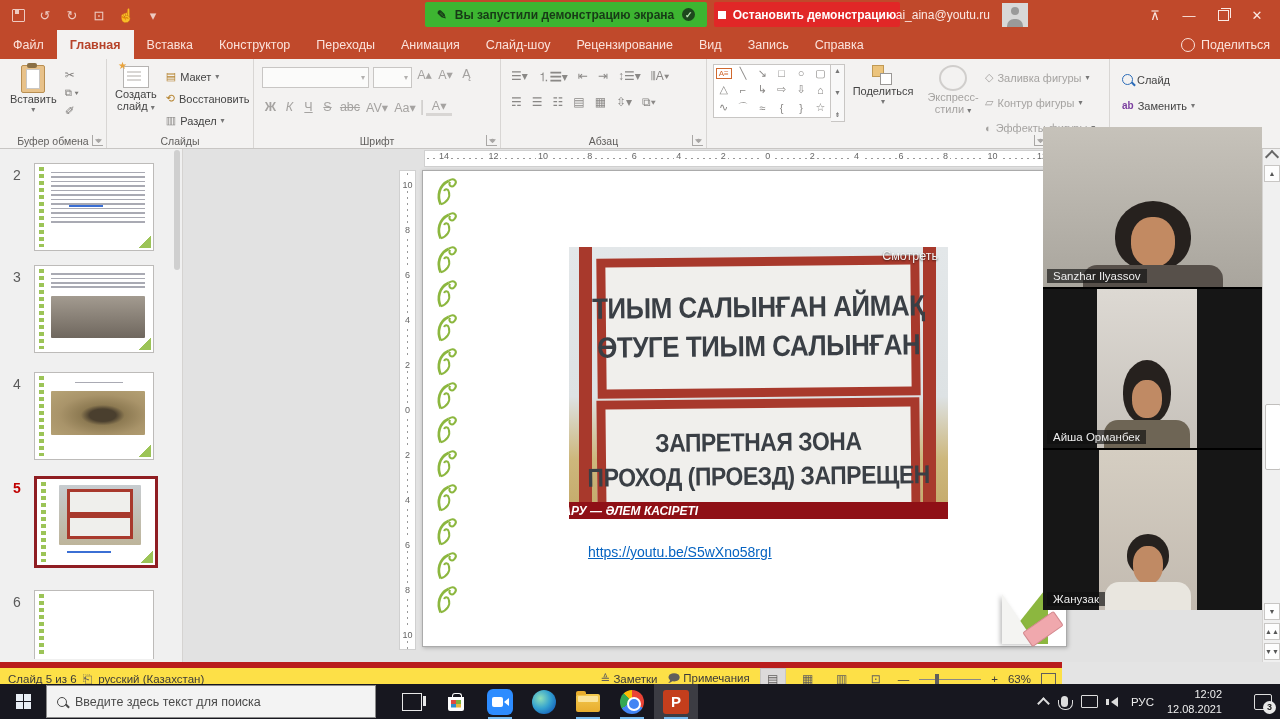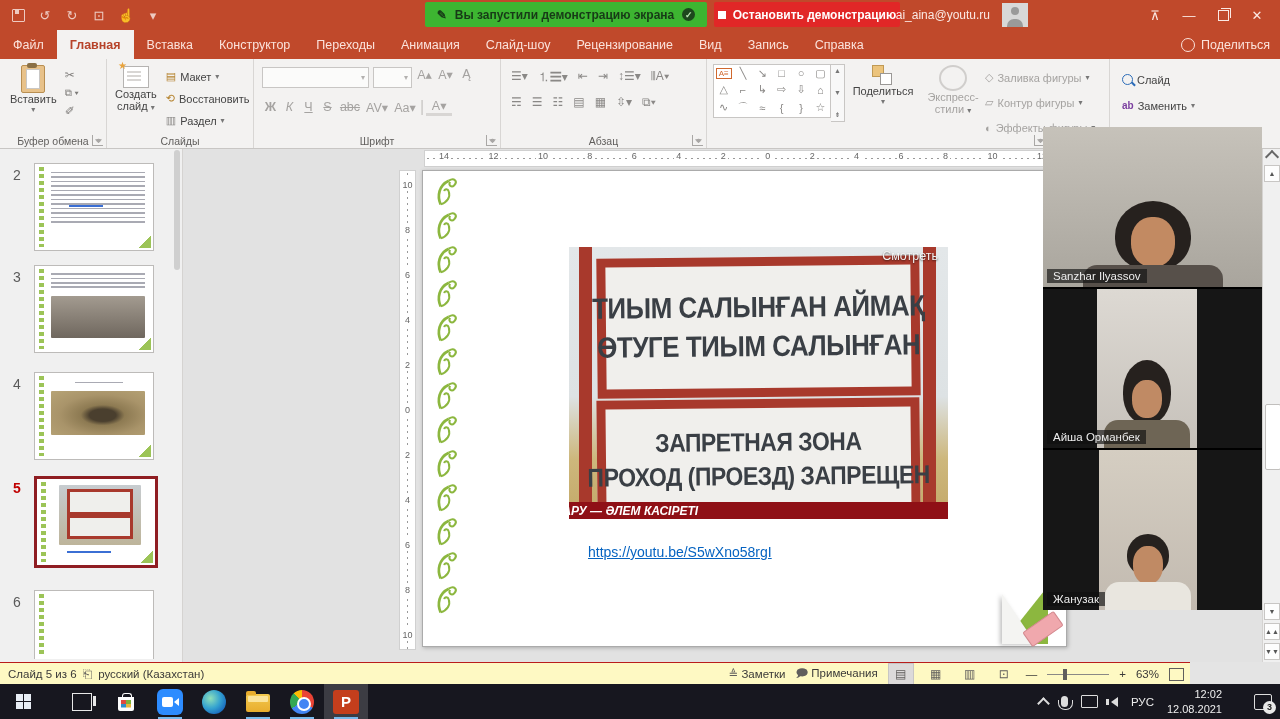--- a/index.html
+++ b/index.html
@@ -108,21 +108,21 @@
   .face{position:absolute;left:50%;transform:translateX(-50%);bottom:30px;width:30px;height:38px;border-radius:46%;background:#c08a64;}
   .torso{position:absolute;left:50%;transform:translateX(-50%);bottom:-4px;width:86px;height:32px;border-radius:14px 14px 0 0;}
   .chair{position:absolute;left:50%;transform:translateX(-50%);bottom:0;width:88px;height:46px;border-radius:10px 10px 0 0;background:#3a87c8;}
   
   #winscroll{position:absolute;left:1262px;top:148px;width:18px;height:514px;background:#f0f0f0;border-left:1px solid #d5d3d1;}
   .chev{width:8px;height:8px;border-left:2px solid #666;border-top:2px solid #666;transform:rotate(45deg);margin:4px auto 0;}
   .scrbtn{width:14px;height:15px;background:#fdfdfd;border:1px solid #c8c6c4;margin:3px auto 0;display:flex;align-items:center;justify-content:center;font-size:7px;color:#555;}
   #scrthumb{position:absolute;left:2px;top:256px;width:14px;height:64px;background:#fff;border:1px solid #c1bfbd;border-radius:2px;}
   #scrbottom{position:absolute;bottom:2px;left:0;width:18px;}
   
-  #statusbar{position:absolute;top:662px;left:0;width:1190px;height:22px;background:#fef9c3;border-top:1px solid #b91c1c;display:flex;align-items:center;font-size:11.5px;color:#3b3a39;z-index:40;}
+  #statusbar{position:absolute;top:662px;left:0;width:1062px;height:22px;background:#fde047;border-top:6px solid #b91c1c;display:flex;align-items:center;font-size:11.5px;color:#3b3a39;z-index:40;}
   .sb-ic{margin:0 6px;color:#605e5c;font-size:12px;}
   .sb-right{position:absolute;right:6px;display:flex;align-items:center;gap:10px;}
   .viewbtn{width:24px;height:20px;display:flex;align-items:center;justify-content:center;color:#605e5c;font-size:12px;cursor:pointer;}
   .viewbtn.on{background:#dcdadA;border:1px solid #c8c6c4;}
   #zoomtrack{width:62px;height:1px;background:#8a8886;position:relative;}
   #zoomthumb{position:absolute;left:16px;top:-5px;width:4px;height:11px;background:#605e5c;}
   .fit{width:13px;height:11px;border:1px solid #605e5c;position:relative;}
   
   #taskbar{position:absolute;top:684px;left:0;width:1280px;height:35px;background:#17171f;display:flex;align-items:center;z-index:70;}
   #startbtn{width:46px;height:35px;display:flex;align-items:center;justify-content:center;cursor:pointer;}
@@ -610,20 +610,24 @@
 
 <div id="taskbar">
   <div id="startbtn">
     <span class="winlogo">
         <i></i>
         <i></i>
         <i></i>
         <i></i>
       </span>
   </div>
+  <div id="searchbox">
+    <span class="sglass"></span>
+    <span>Введите здесь текст для поиска</span>
+  </div>
   <div style="width:14px"></div>
   <div class="tslot">
       <span class="taskview"></span>
     </div>
   <div class="tslot">
       <span class="storeic"></span>
     </div>
   <div class="tslot open">
       <span class="zoomic"></span>
     </div>

